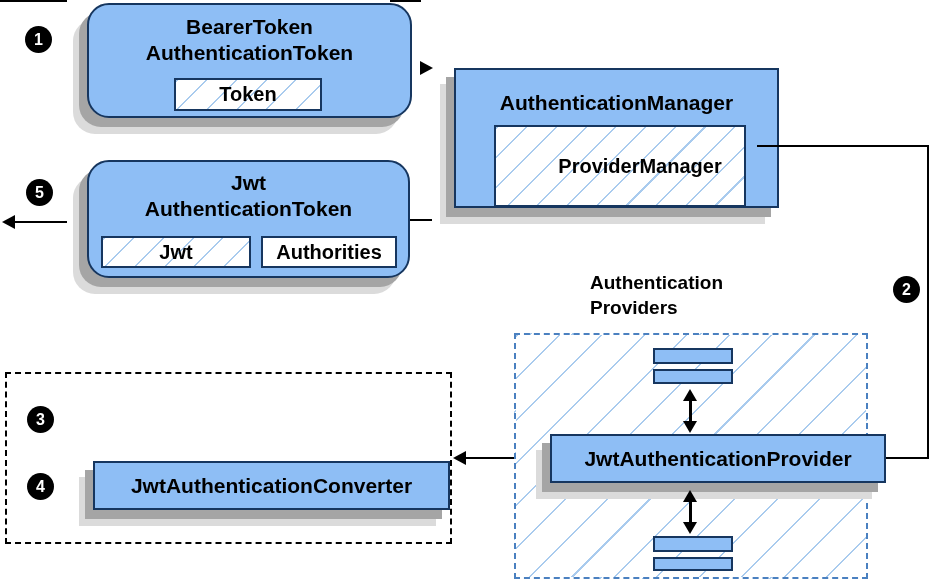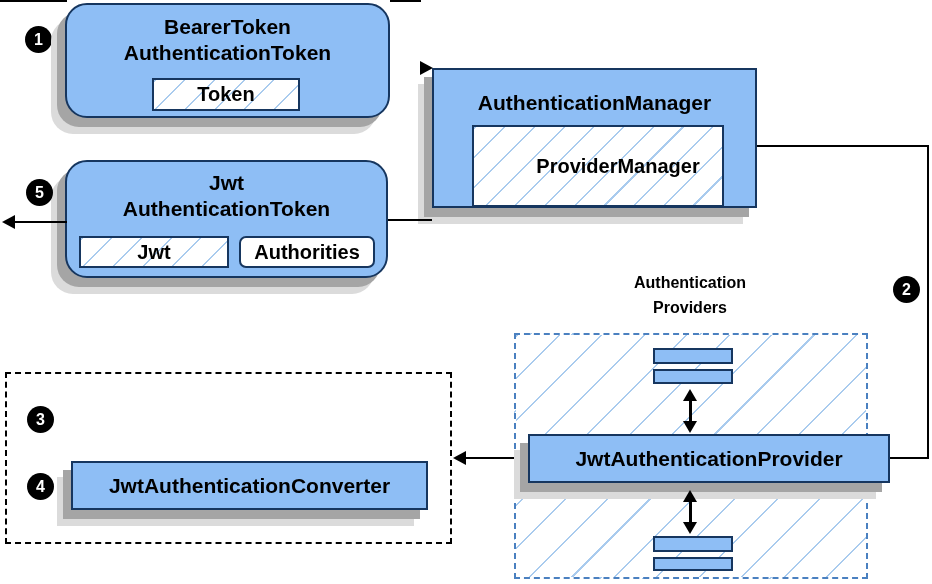--- a/index.html
+++ b/index.html
@@ -8,32 +8,32 @@
     font-family:"Liberation Sans",sans-serif;color:#000;
   }
   .hline{position:absolute;height:2px;background:#000;}
   .vline{position:absolute;width:2px;background:#000;}
   
   .node{
     position:absolute;box-sizing:border-box;
     background:#8ebef5;border:2.5px solid #16365f;
   }
   .rounded{border-radius:22px;}
-  .shadowed{box-shadow:-8px 9px 0 0 #a5a5a5, -14px 16px 0 0 #dbdbdb;}
+  .shadowed{box-shadow:-8px 9px 0 0 #a5a5a5, -14px 16px 0 0 #dbdbdb;margin-left:22px;}
   .title{font-weight:bold;font-size:21px;line-height:26px;text-align:center;white-space:nowrap;}
   .ctr{display:flex;align-items:center;justify-content:center;}
   
   .field{
     position:absolute;box-sizing:border-box;border:2px solid #16365f;
     background-color:#fff;
     background-image:repeating-linear-gradient(135deg,#a9cbee 0px,#a9cbee 1.5px,transparent 1.5px,transparent 21px);
     font-weight:bold;font-size:20px;white-space:nowrap;
     display:flex;align-items:center;justify-content:center;
   }
-  .field.plain{background-image:none;border-radius:7px;}
+  .field.plain{background-image:none;}
   
   .group-blue{
     position:absolute;box-sizing:border-box;border:2.5px dashed #4a80c0;
     background-color:#fff;
     background-image:repeating-linear-gradient(135deg,#a9cbee 0px,#a9cbee 1.5px,transparent 1.5px,transparent 30px);
   }
   .group-black{position:absolute;box-sizing:border-box;border:2.5px dashed #000;background:transparent;}
   
   .bar{position:absolute;box-sizing:border-box;background:#8ebef5;border:2px solid #16365f;}
   
@@ -43,21 +43,21 @@
     display:flex;align-items:center;justify-content:center;
   }
   
   .ah-right{position:absolute;width:0;height:0;border-top:7px solid transparent;border-bottom:7px solid transparent;border-left:13px solid #000;}
   .ah-left{position:absolute;width:0;height:0;border-top:7px solid transparent;border-bottom:7px solid transparent;border-right:13px solid #000;}
   
   .dbl{position:absolute;width:22px;display:flex;flex-direction:column;align-items:center;}
   .dbl .tri-up{width:0;height:0;border-left:7px solid transparent;border-right:7px solid transparent;border-bottom:12px solid #000;}
   .dbl .tri-down{width:0;height:0;border-left:7px solid transparent;border-right:7px solid transparent;border-top:12px solid #000;}
   .dbl .shaft{width:3px;flex:1;background:#000;}
-  .lbl2{position:absolute;text-align:center;font-weight:bold;font-size:16px;line-height:25px;white-space:nowrap;}
+  .lbl2{position:absolute;text-align:left;font-weight:bold;font-size:19px;line-height:25px;white-space:nowrap;}
 </style>
 </head>
 <body>
 
 <div id="stage">
 
   <div class="hline" style="left:0;top:67;width:67px;"></div>
   <div class="badge" style="left:25px;top:26px;">
       <span>1</span>
     </div>
@@ -93,21 +93,21 @@
 
   <div class="bar" style="left:653px;top:348px;width:80px;height:16px;"></div>
   <div class="bar" style="left:653px;top:369px;width:80px;height:15px;"></div>
 
   <div class="dbl" style="left:679px;top:389px;height:44px;">
     <div class="tri-up"></div>
       <div class="shaft"></div>
       <div class="tri-down"></div>
   </div>
 
-  <div class="node shadowed ctr" style="left:528px;top:434px;width:362px;height:49px;font-weight:bold;font-size:21px;white-space:nowrap;">JwtAuthenticationProvider</div>
+  <div class="node shadowed ctr" style="left:528px;top:434px;width:336px;height:49px;font-weight:bold;font-size:21px;white-space:nowrap;">JwtAuthenticationProvider</div>
 
   <div class="dbl" style="left:679px;top:490px;height:44px;">
     <div class="tri-up"></div>
       <div class="shaft"></div>
       <div class="tri-down"></div>
   </div>
 
   <div class="bar" style="left:653px;top:536px;width:80px;height:16px;"></div>
   <div class="bar" style="left:653px;top:557px;width:80px;height:14px;"></div>
 

